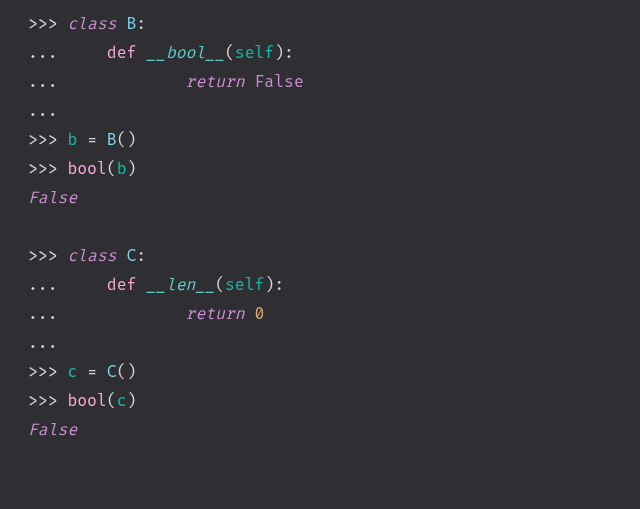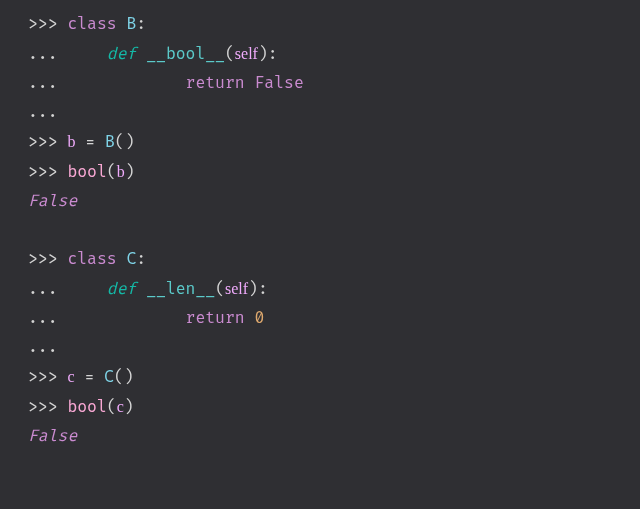--- a/index.html
+++ b/index.html
@@ -14,28 +14,28 @@
     margin: 0;
     padding: 10px 28px 10px 28px;
     font-family: "Fira Code", "Cascadia Code", "JetBrains Mono", Consolas, "DejaVu Sans Mono", monospace;
     font-size: 16px;
     line-height: 29px;
     color: #d4d4d4;
     white-space: pre;
     font-variant-ligatures: none;
   }
   .tok-prompt  { color: #d4d4d4; }
-  .tok-kw      { color: #ca8bd0; }
+  .tok-kw      { color: #ca8bd0; font-style: italic; }
   .tok-cls     { color: #7fd4e8; }
-  .tok-def     { color: #14b8a6; font-style: italic; }
-  .tok-dunder  { color: #5bcaca; }
+  .tok-def     { color: #f9a8d4; }
+  .tok-dunder  { color: #5bcaca; font-style: italic; }
   .tok-fn      { color: #f9a8d4; }
   .tok-p       { color: #d4d4d4; }
   .tok-param,
-  .tok-var     { color: #f0abfc; font-family: Liberation Serif, serif; }
+  .tok-var     { color: #14b8a6; }
   .tok-const   { color: #ca8bd0; }
   .tok-num     { color: #e0aa6f; }
   .tok-outkw   { color: #ca8bd0; font-style: italic; }
 </style>
 </head>
 <body>
 
 <pre class="code"><span><span class="tok-prompt">&gt;&gt;&gt;</span> <span class="tok-kw">class</span> <span class="tok-cls">B</span><span class="tok-p">:</span></span>
 <span><span class="tok-prompt">...</span>     <span class="tok-def">def</span> <span class="tok-dunder">__bool__</span><span class="tok-p">(</span><span class="tok-param">self</span><span class="tok-p">)</span><span class="tok-p">:</span></span>
 <span><span class="tok-prompt">...</span>             <span class="tok-kw">return</span> <span class="tok-const">False</span></span>

